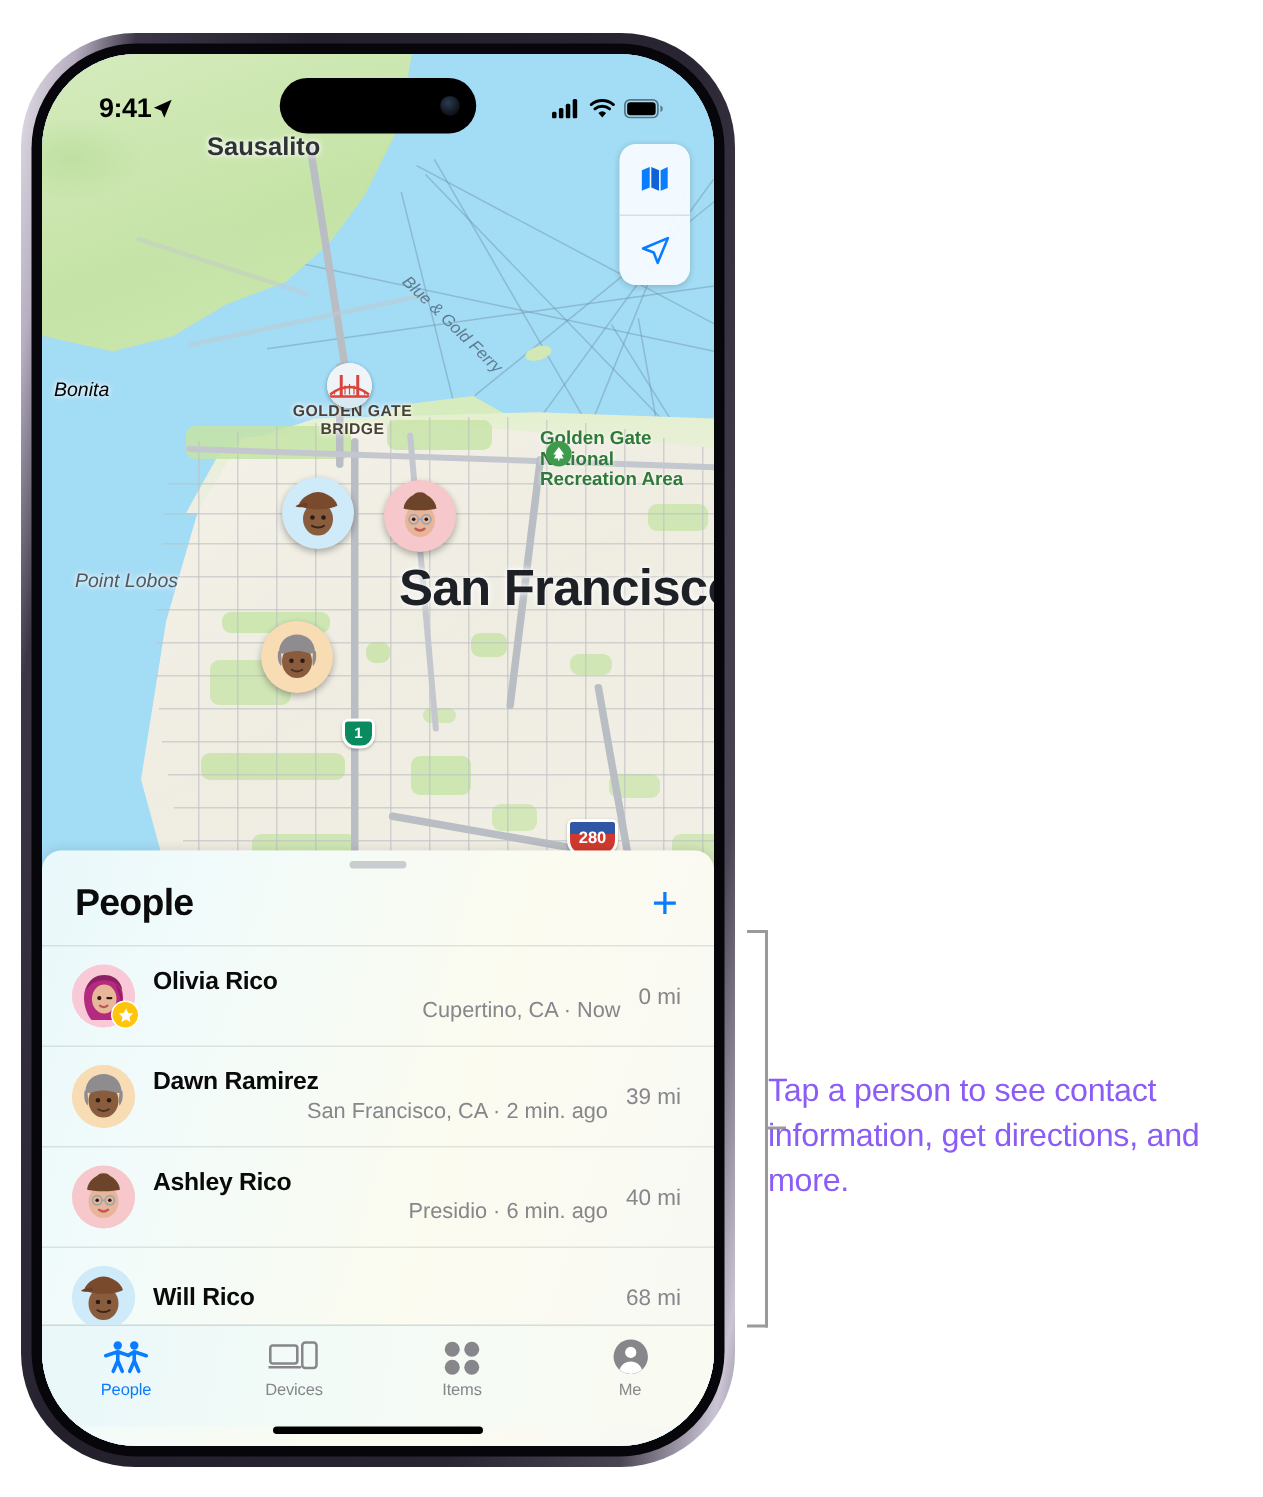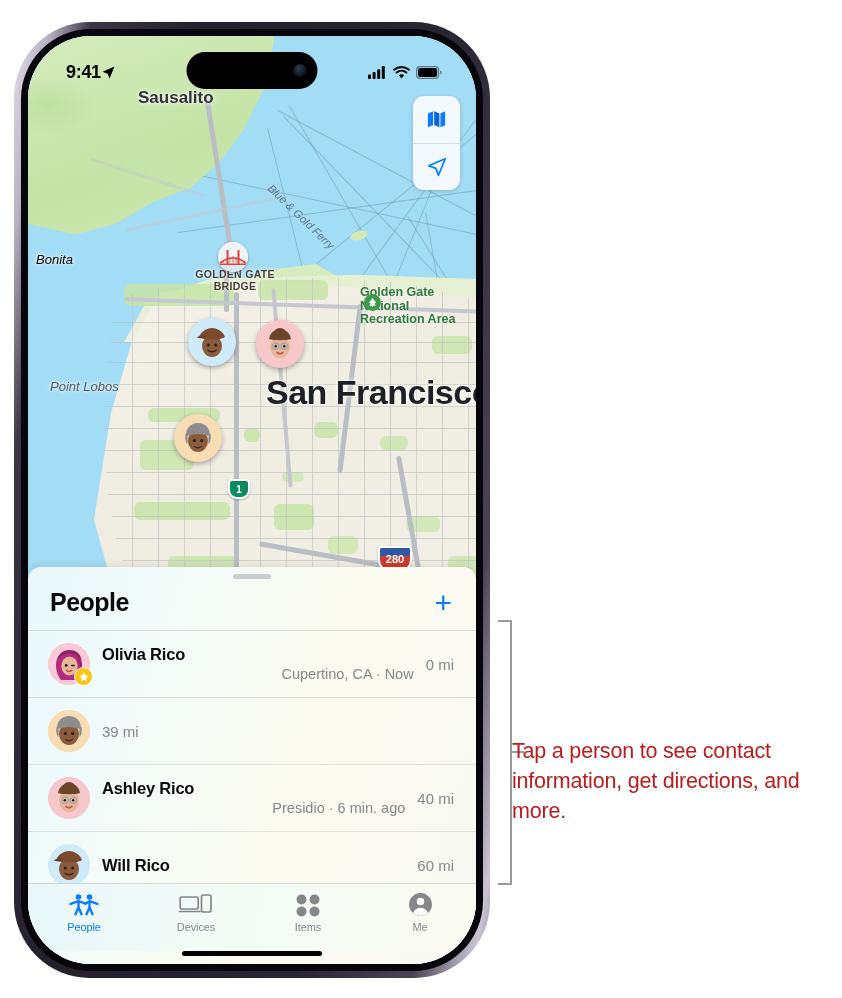--- a/index.html
+++ b/index.html
@@ -205,22 +205,22 @@
   }
   .tab { flex: 1; display:flex; flex-direction: column; align-items: center; gap: 3px;
          cursor: pointer; }
   .tab-icon { height: 27px; display:flex; align-items:center; justify-content:center; }
   .tab-label { font-size: 11px; color: #86868b; letter-spacing: -.1px; }
   .tab.active .tab-label { color: #0a7cff; }
   .home-ind { width: 140px; height: 5px; border-radius: 3px; background:#000;
               margin: 0 auto 8px; }
 
   
-  .callout { position: absolute; left: 512px; top: 736px; width: 330px;
-             font-size: 21.5px; line-height: 30px; color: #b91c1c; letter-spacing: -.2px; }
+  .callout { position: absolute; left: 512px; top: 712px; width: 330px;
+             font-size: 21.5px; line-height: 30px; color: #8b5cf6; letter-spacing: -.2px; }
   .bracket { position: absolute; left: 498px; top: 620px; width: 24px; height: 265px; }
   .bracket .bv { position:absolute; left: 12px; top:0; width: 2px; height: 100%; background:#9a9a9a; }
   .bracket .bh { position:absolute; height: 2px; background:#9a9a9a; }
   .bracket .bt { left: 0; top: 0; width: 14px; }
   .bracket .bb { left: 0; bottom: 0; width: 14px; }
   .bracket .bm { left: 12px; top: 131px; width: 14px; }
 </style>
 </head>
 <body>
 
@@ -480,20 +480,24 @@
                     <ellipse cx="21" cy="24" rx="10" ry="11" fill="#8a5c3e"></ellipse>
                     <path d="M9 18c0-8 6-12 12-12s12 4 12 12c-2 2-6-1-12-1s-10 3-12 1z" fill="#8e8c8f"></path>
                     <path d="M8.5 17c-1 5 .5 9 2 10 .5-4 0-8-.5-10z" fill="#8e8c8f"></path>
                     <path d="M33.5 17c1 5-.5 9-2 10-.5-4 0-8 .5-10z" fill="#8e8c8f"></path>
                     <circle cx="17.3" cy="23.5" r="1.5" fill="#2b1b12"></circle>
                     <circle cx="24.7" cy="23.5" r="1.5" fill="#2b1b12"></circle>
                     <path d="M17.5 29.5c2 1.4 5 1.4 7 0" stroke="#4a2f20" stroke-width="1.4" fill="none" stroke-linecap="round"></path>
                   </svg>
                 </div>
               </div>
+              <div class="person-text">
+                <div class="person-name">Dawn Ramirez</div>
+                <div class="person-sub">San Francisco, CA · 2 min. ago</div>
+              </div>
               <div class="person-dist">39 mi</div>
             </div>
 
             <div class="person-row">
               <div class="avatar-wrap">
                 <div class="avatar" style="background:#f6c8cb;">
                   <svg class="memoji" viewBox="0 0 42 42">
                     <circle cx="21" cy="21" r="21" fill="#f6c8cb"></circle>
                     <ellipse cx="21" cy="24" rx="10" ry="11" fill="#e8b598"></ellipse>
                     <path d="M10 16c1-7 7-10 11-10s10 3 11 10c-4 1.6-18 1.6-22 0z" fill="#6b4429"></path>
@@ -524,21 +528,21 @@
                     <path d="M6 16.5c1-1.4 6-2.4 8-2.2l-.5 2.6c-3 .4-6 .6-7.5-.4z" fill="#6b3f25"></path>
                     <circle cx="17.3" cy="24" r="1.5" fill="#2b1b12"></circle>
                     <circle cx="24.7" cy="24" r="1.5" fill="#2b1b12"></circle>
                     <path d="M17 29.5c2 1.6 6 1.6 8 0" stroke="#3a2418" stroke-width="1.4" fill="none" stroke-linecap="round"></path>
                   </svg>
                 </div>
               </div>
               <div class="person-text">
                 <div class="person-name">Will Rico</div>
               </div>
-              <div class="person-dist">60 mi</div>
+              <div class="person-dist">68 mi</div>
             </div>
 
           </div>
 
           <div class="tabbar">
             <div class="tab active">
               <div class="tab-icon">
                 <svg width="30" height="24" viewBox="0 0 30 24">
                   <circle cx="9.5" cy="4" r="2.8" fill="#0a7cff"></circle>
                   <circle cx="20.5" cy="4" r="2.8" fill="#0a7cff"></circle>

